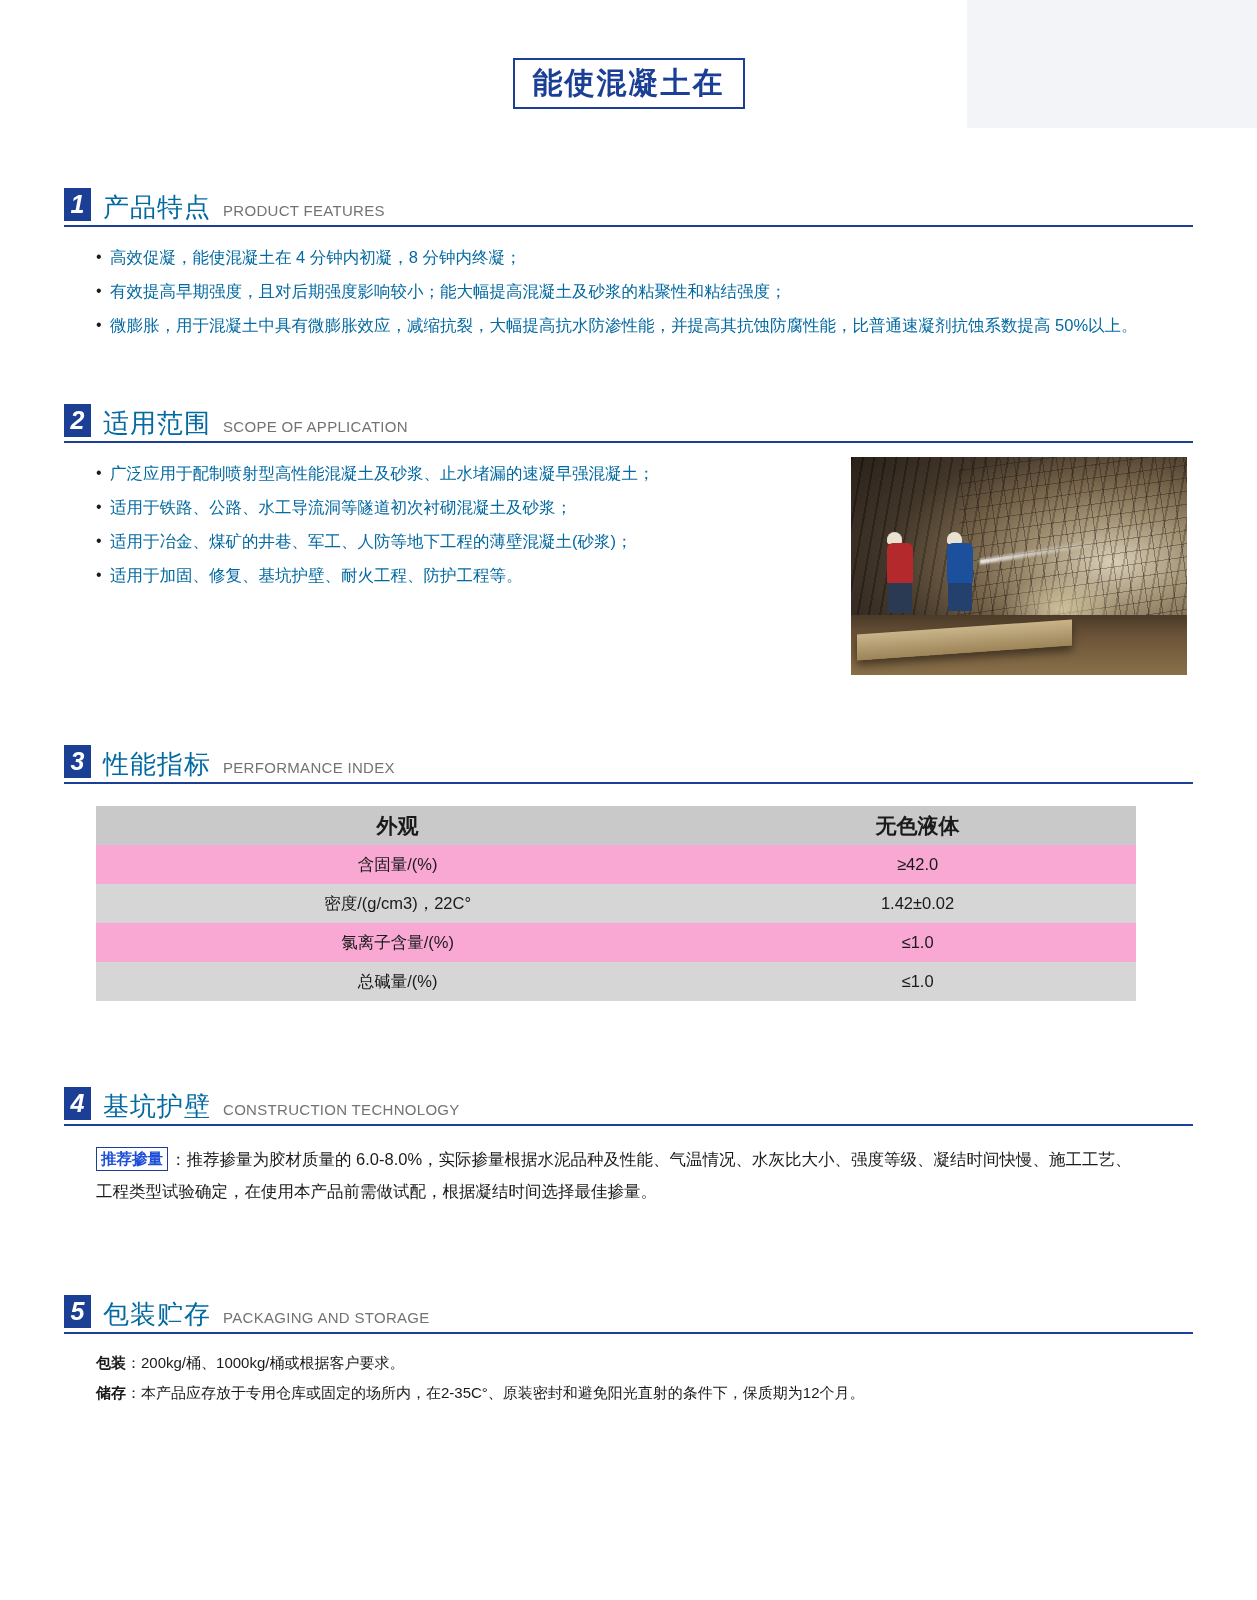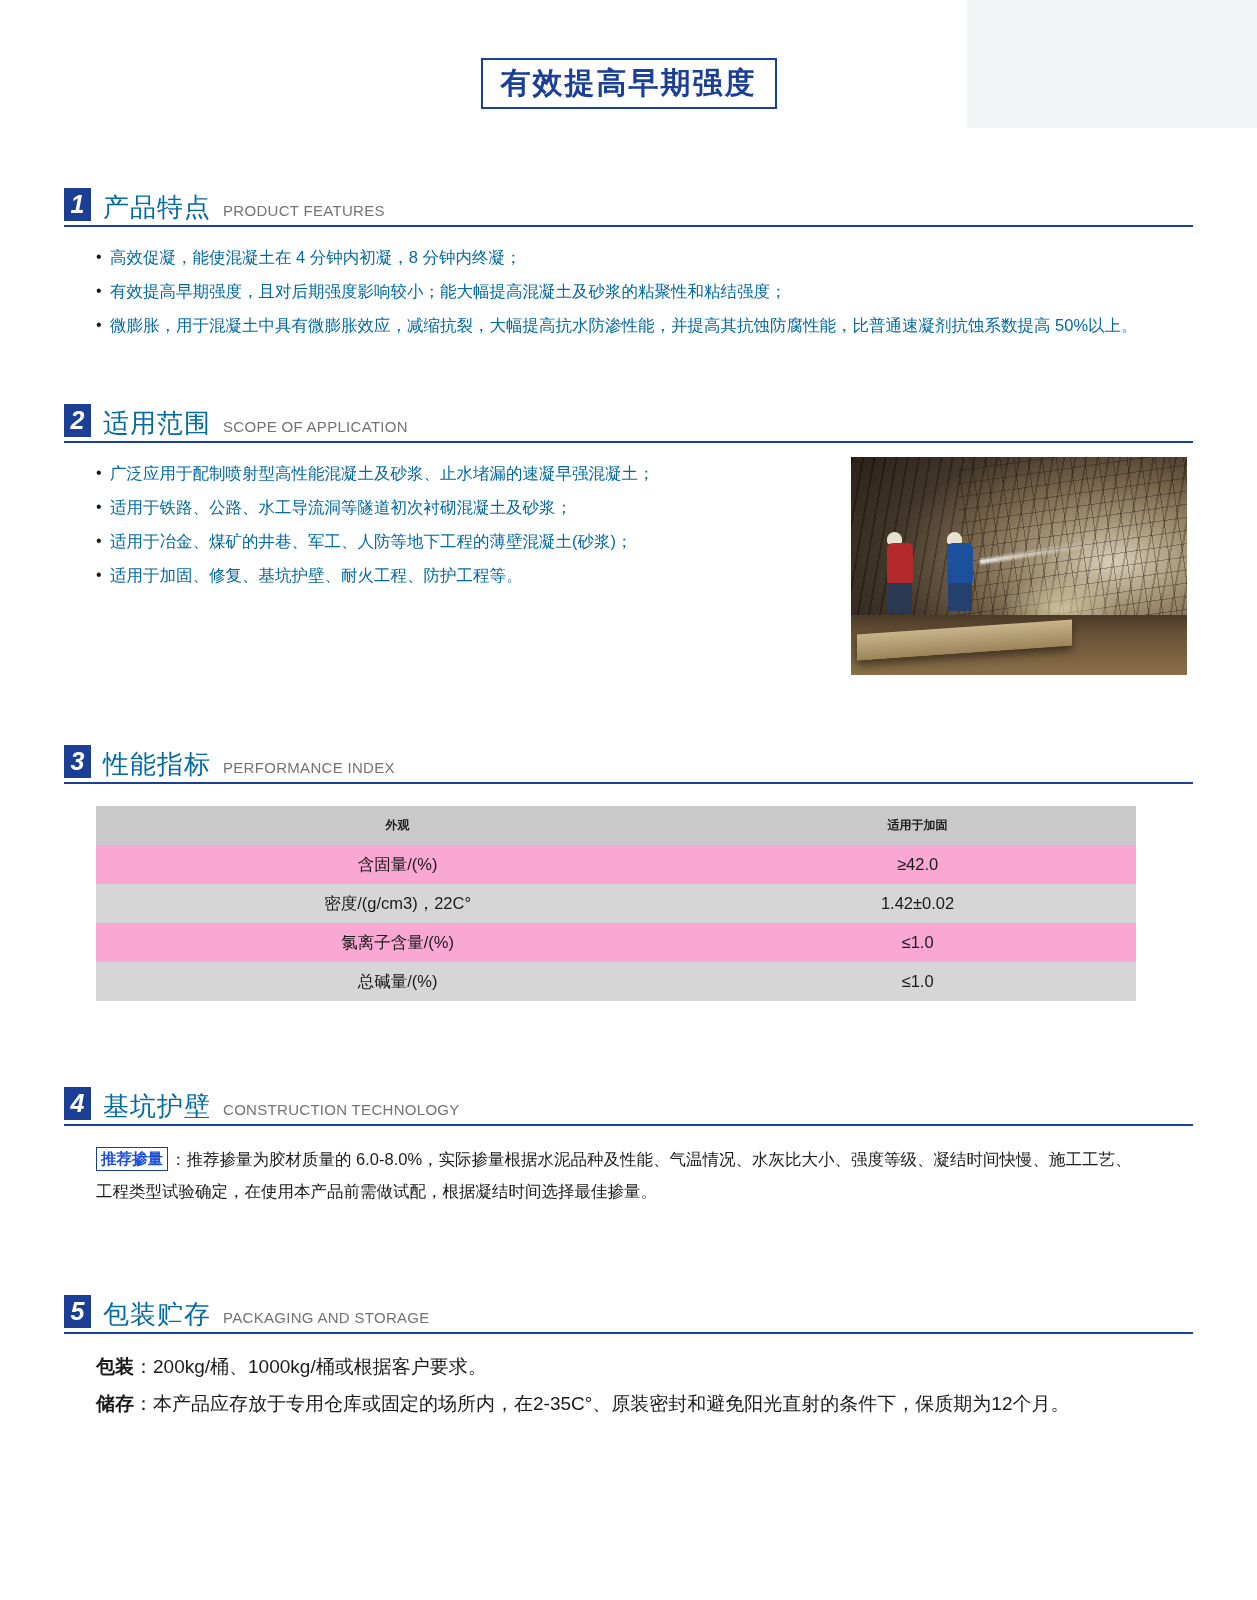--- a/index.html
+++ b/index.html
@@ -171,21 +171,21 @@
     border-collapse: collapse;
     table-layout: fixed;
   }
   table.perf td {
     height: 39px;
     font-size: 16.5px;
     text-align: center;
     color: #1a1a1a;
     padding: 0;
   }
-  table.perf tr.head td { background: #c9c9c9; font-weight: bold; font-size: 12px; }
+  table.perf tr.head td { background: #c9c9c9; font-weight: bold; font-size: 21px; }
   table.perf tr.alt td { background: #d6d6d6; }
   table.perf tr.plain td { background: #f9a8d4; }
   table.perf td.c1 { width: 58%; }
   table.perf td.c2 { width: 42%; }
   
   #sec-tech { margin-top: 86px; }
   .tech-body { margin: 16px 0 0 32px; width: 1044px; }
   .tech-para {
     font-size: 16.5px;
     line-height: 1.95;
@@ -200,32 +200,32 @@
     font-size: 15.5px;
     font-weight: bold;
     padding: 0 4px;
     margin-right: 2px;
     line-height: 1.45;
     vertical-align: 1px;
   }
   
   #sec-pack { margin-top: 88px; }
   .pack-body { margin: 14px 0 0 32px; }
-  .pack-line { font-size: 19px; line-height: 1.95; }
+  .pack-line { font-size: 15px; line-height: 1.95; }
   .pack-label { font-weight: bold; }
 </style>
 </head>
 <body>
 
 <div class="page">
 
   <div class="bg-tint"></div>
 
   <div class="header">
-    <div class="title-box">有效提高早期强度</div>
+    <div class="title-box">能使混凝土在</div>
   </div>
 
   <div class="section" id="sec-features">
     <div class="sec-head">
       <div class="num">1</div>
       <div class="cn-head">产品特点</div>
       <div class="en-head">PRODUCT FEATURES</div>
     </div>
     <ul class="bullets">
       <li>高效促凝，能使混凝土在 4 分钟内初凝，8 分钟内终凝；</li>
@@ -274,21 +274,21 @@
   <div class="section" id="sec-perf">
     <div class="sec-head">
       <div class="num">3</div>
       <div class="cn-head">性能指标</div>
       <div class="en-head">PERFORMANCE INDEX</div>
     </div>
     <table class="perf">
       <tbody>
         <tr class="head">
           <td class="c1">外观</td>
-          <td class="c2">适用于加固</td>
+          <td class="c2">无色液体</td>
         </tr>
         <tr class="plain">
           <td class="c1">含固量/(%)</td>
           <td class="c2">≥42.0</td>
         </tr>
         <tr class="alt">
           <td class="c1">密度/(g/cm3)，22C°</td>
           <td class="c2">1.42±0.02</td>
         </tr>
         <tr class="plain">

